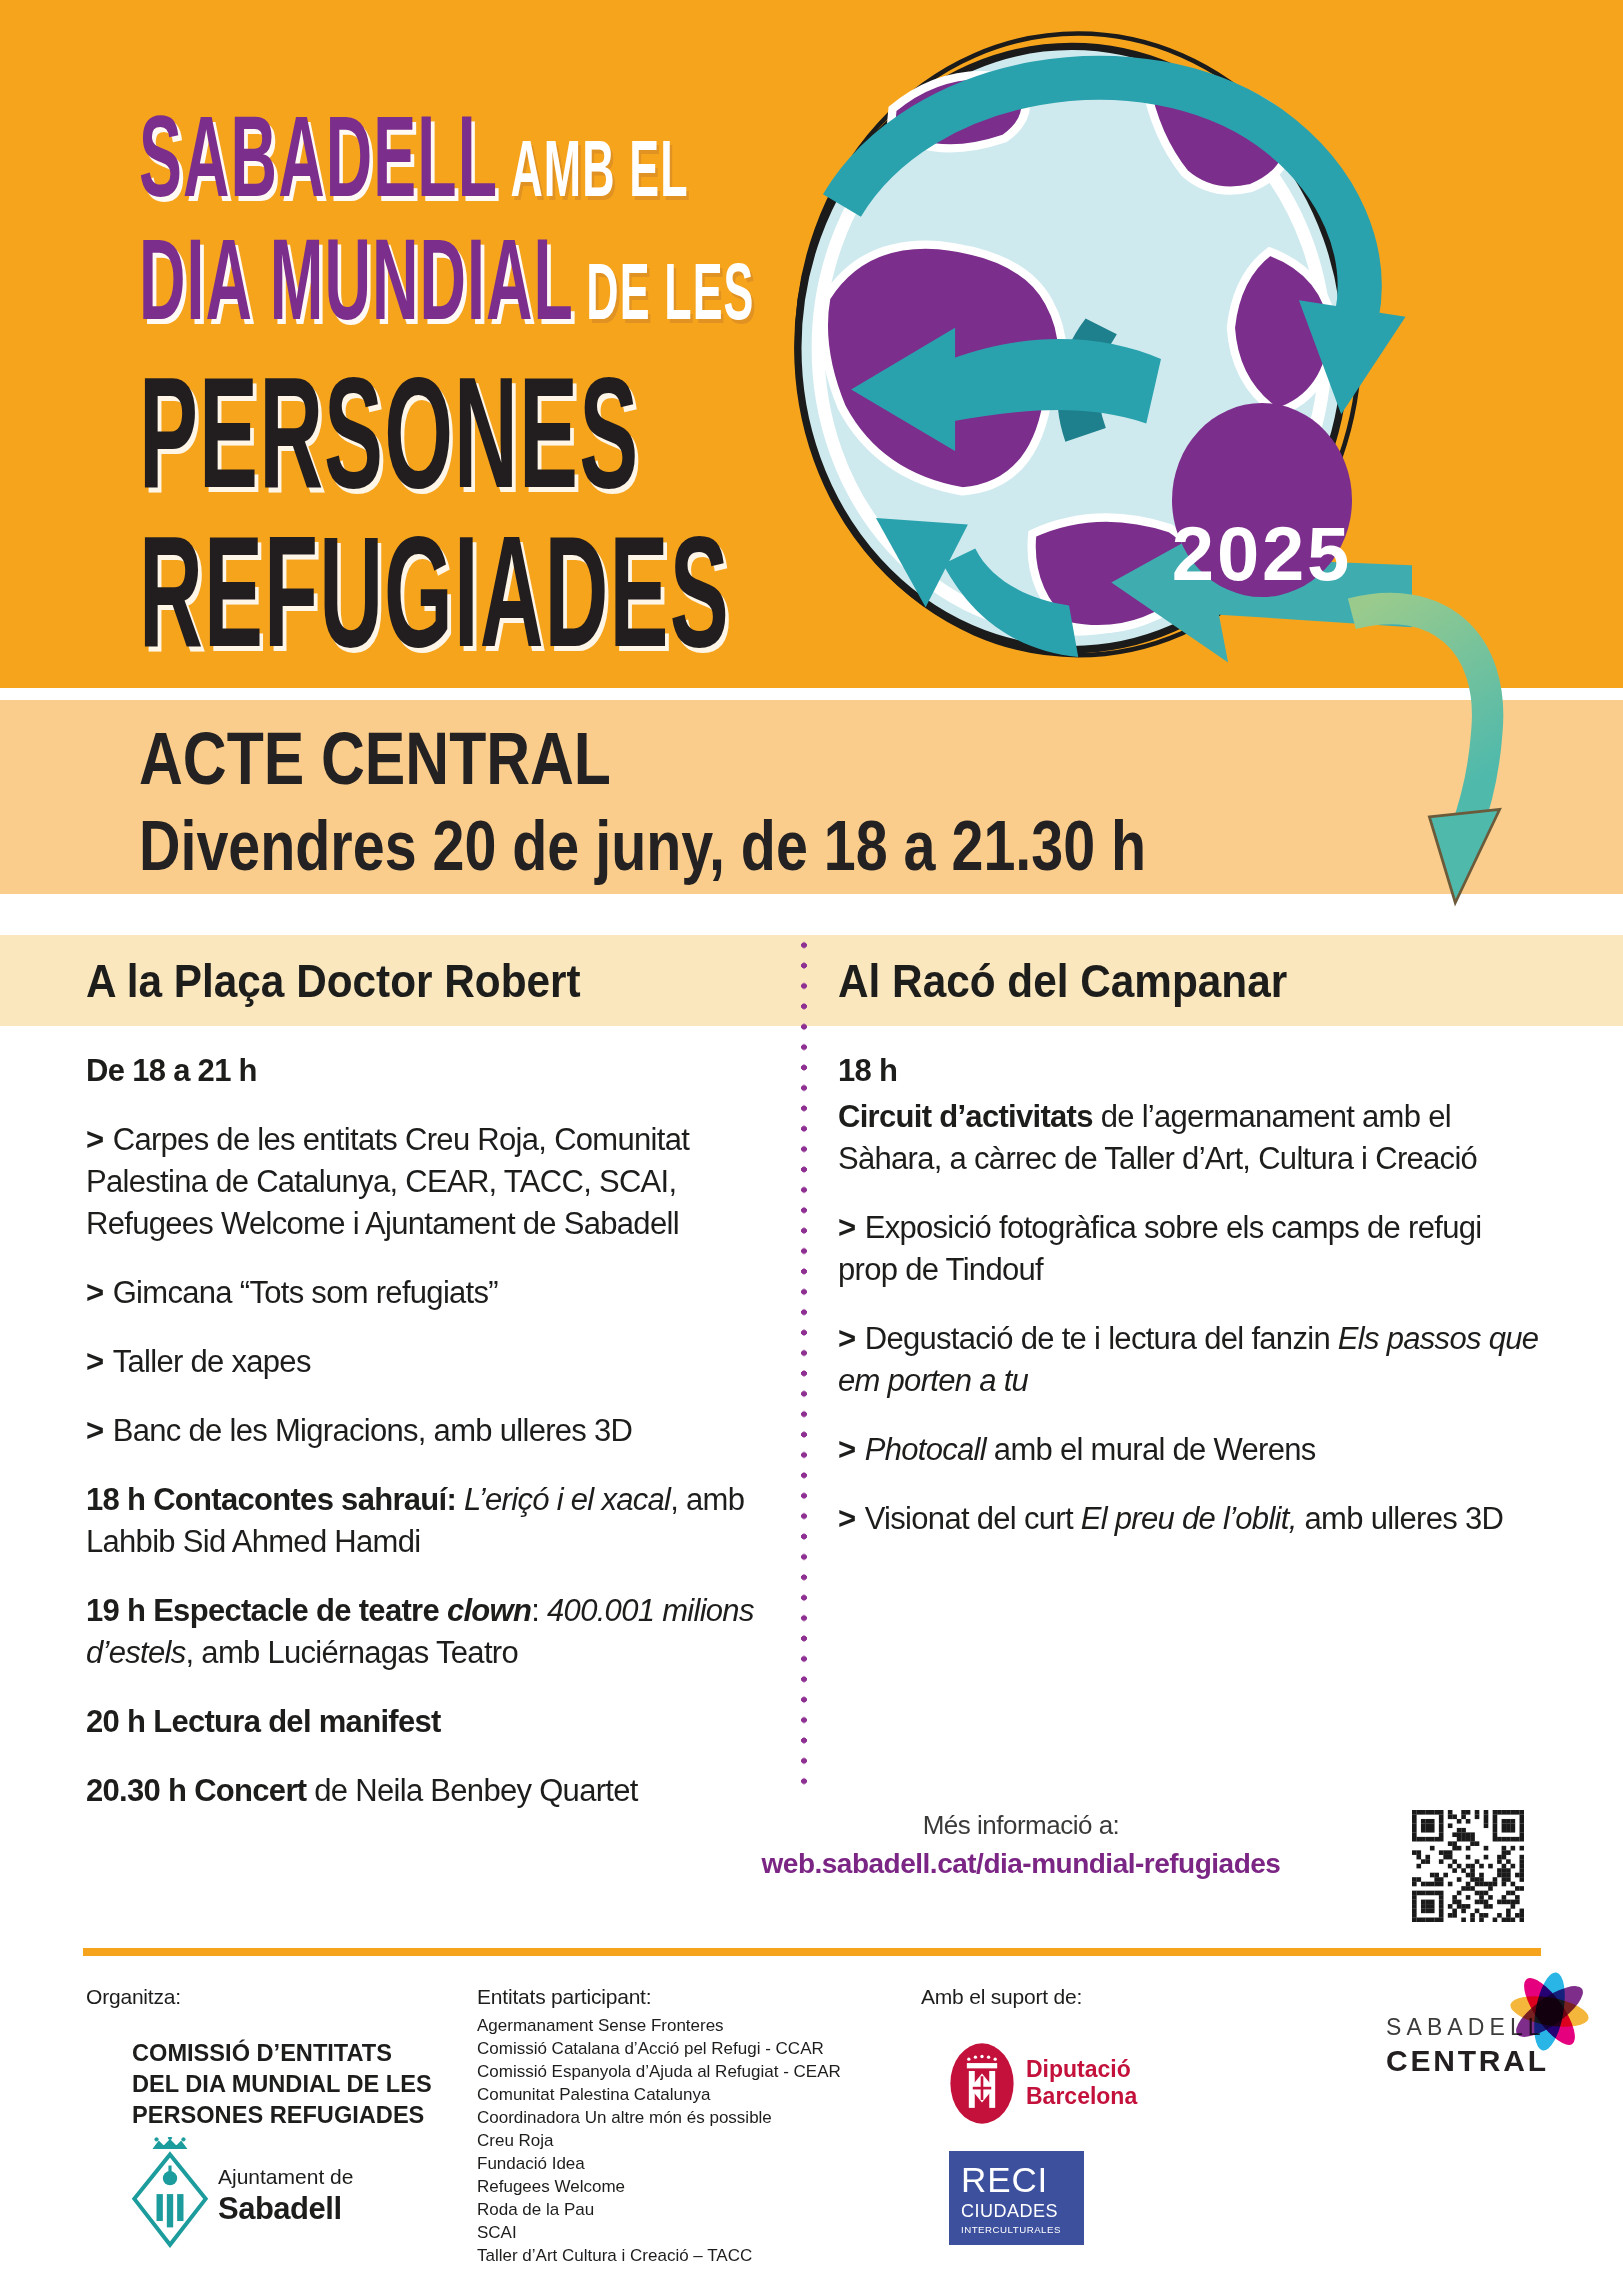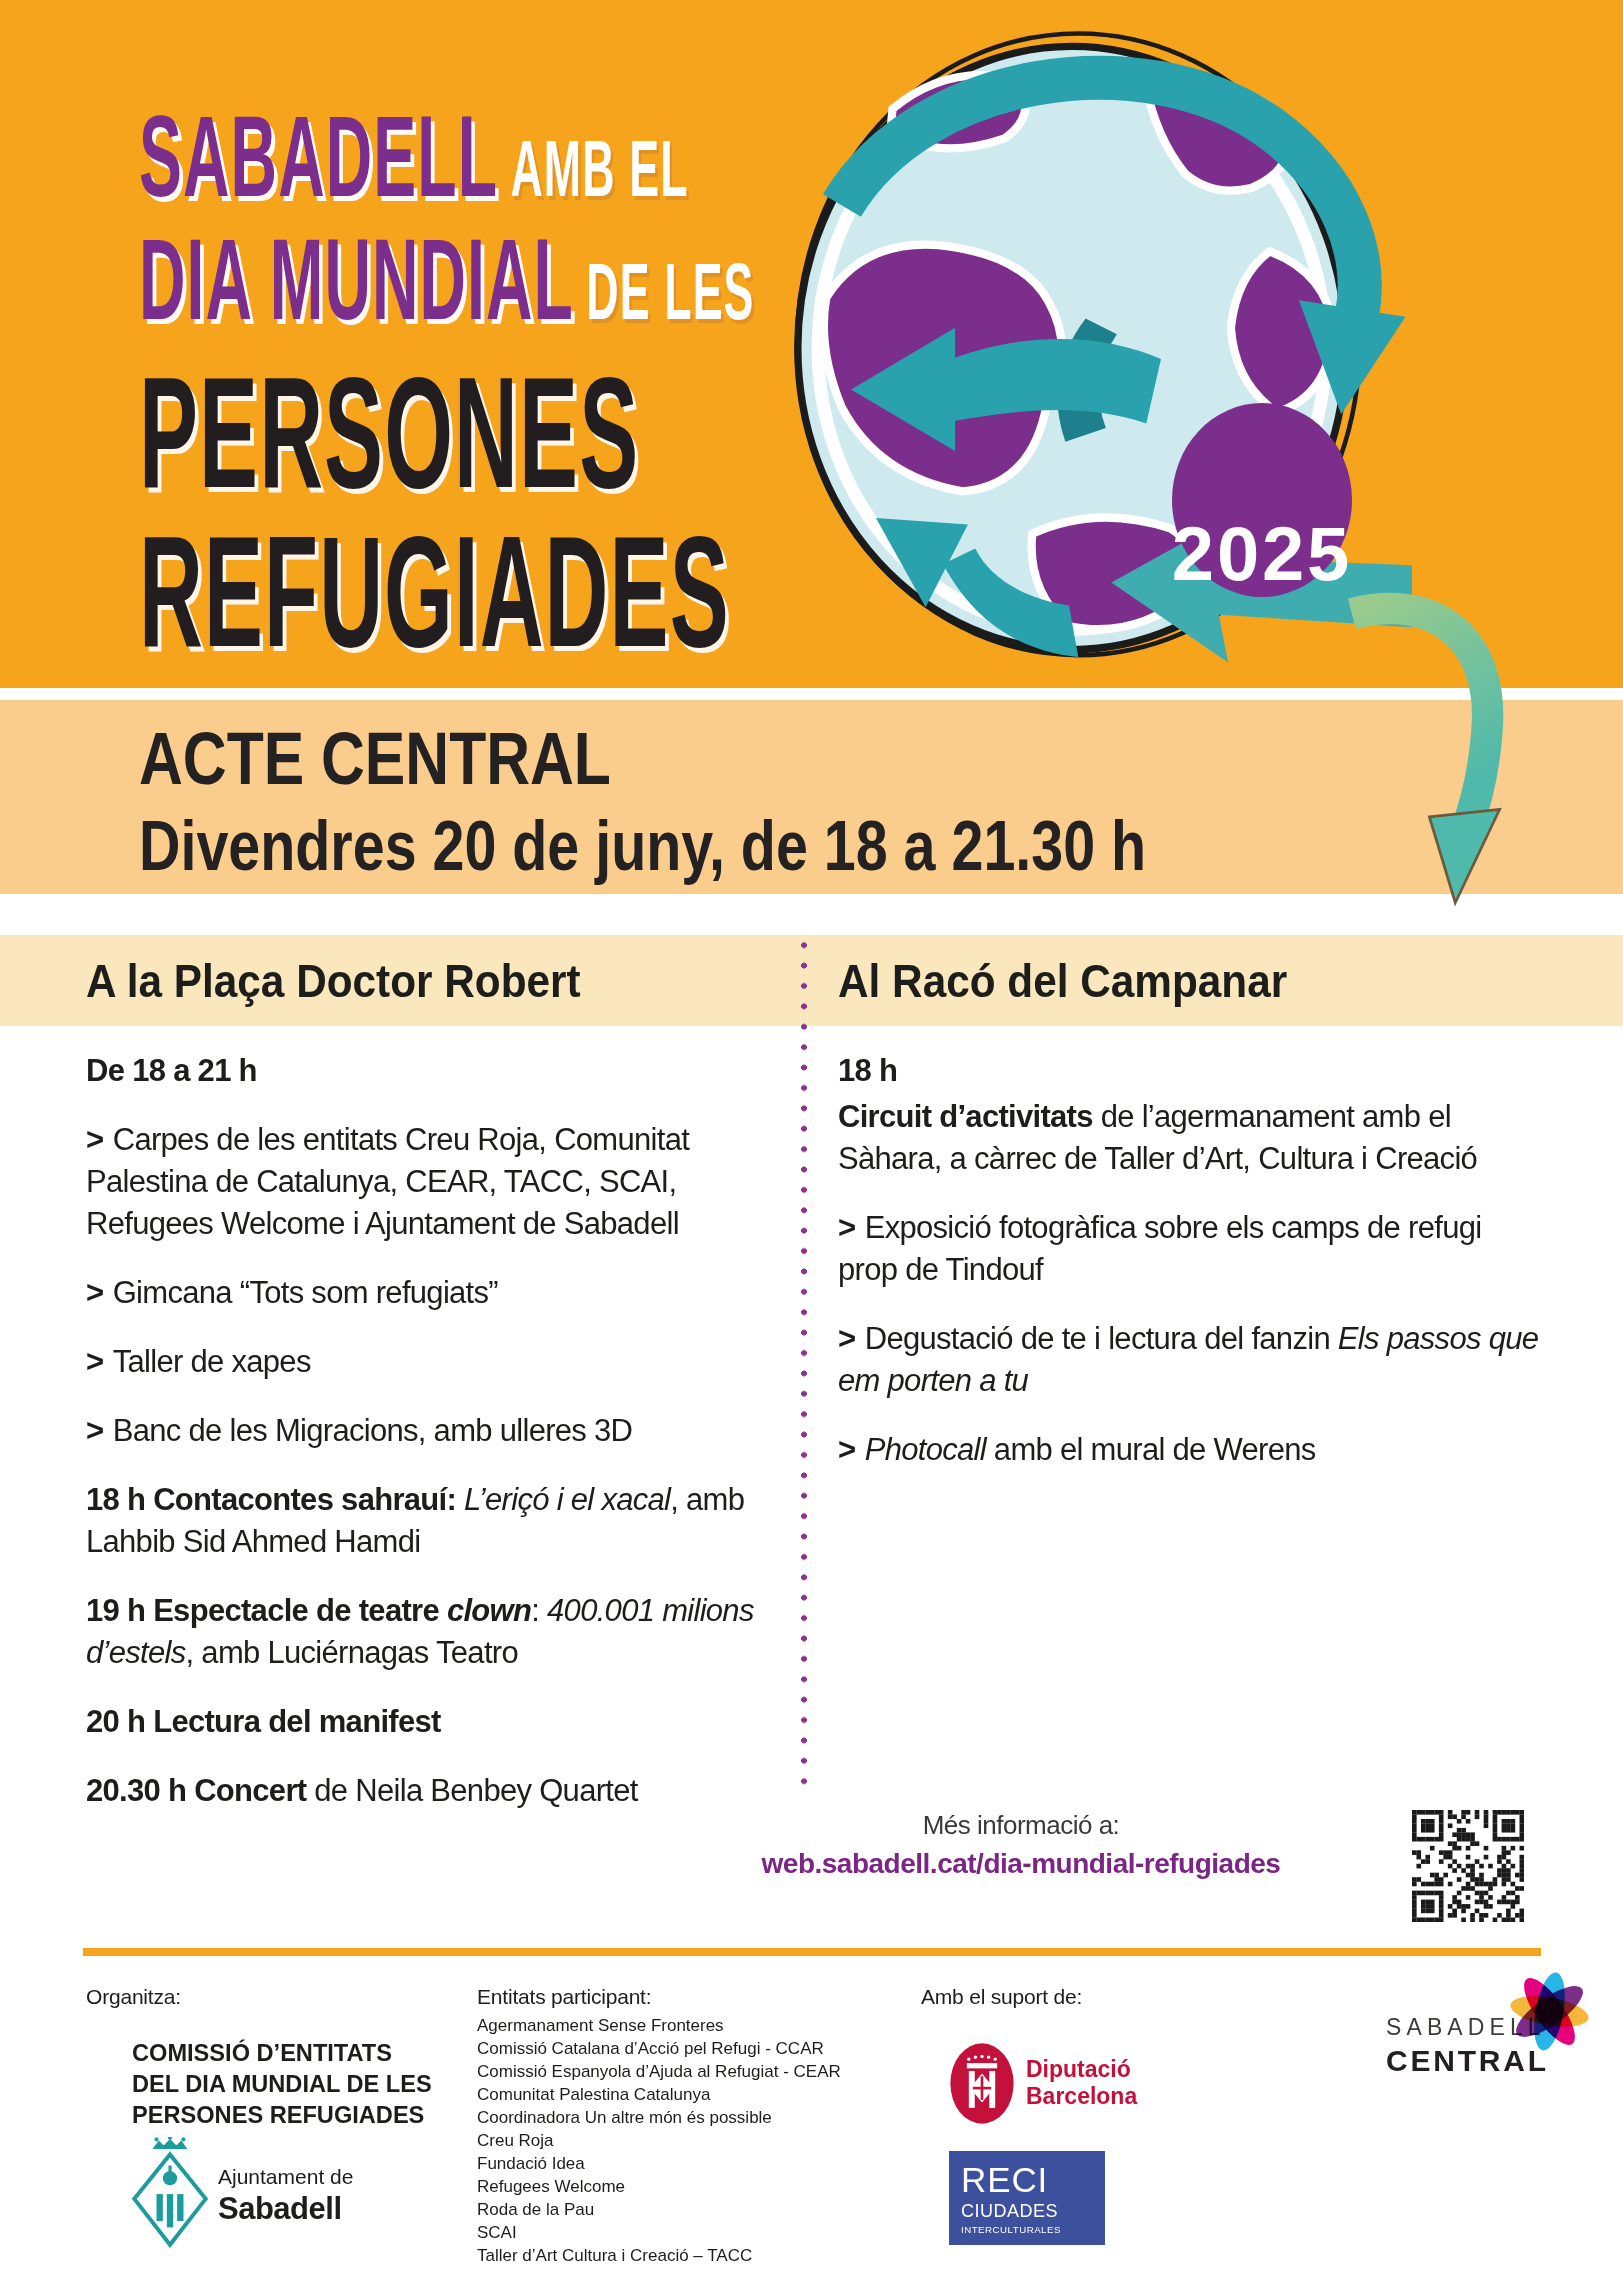--- a/index.html
+++ b/index.html
@@ -75,21 +75,21 @@
   .org-name{position:absolute;left:132px;top:2038px;font-size:23.6px;font-weight:700;line-height:31px;color:#1d1d1b;}
   .ajt-logo-svg{position:absolute;left:130px;top:2137px;width:80px;height:111px;}
   .ajt-text{position:absolute;left:218px;top:2165px;color:#1d1d1b;}
   .ajt-l1{font-size:21px;}
   .ajt-l2{font-size:31px;font-weight:700;margin-top:1.9px;letter-spacing:-0.5px;}
 
   .ent-list{position:absolute;left:477px;top:2014px;font-size:17px;line-height:23px;color:#1d1d1b;}
 
   .dip-logo-svg{position:absolute;left:949px;top:2042px;width:66px;height:83px;}
   .dip-text{position:absolute;left:1026px;top:2056px;font-size:23px;font-weight:700;line-height:27px;color:#c3113b;}
-  .reci-box{position:absolute;left:949px;top:2151px;width:156px;height:94px;background:#3d509e;color:#fff;
+  .reci-box{position:absolute;left:949px;top:2151px;width:135px;height:94px;background:#3d509e;color:#fff;
             display:flex;flex-direction:column;justify-content:center;padding-left:12px;box-sizing:border-box;}
   .reci-l1{font-size:35px;letter-spacing:0.9px;line-height:37px;}
   .reci-l2{font-size:18px;letter-spacing:0.5px;margin-top:2.8px;}
   .reci-l3{font-size:9.7px;letter-spacing:0.5px;margin-top:1.9px;}
 
   .diversa{position:absolute;left:1386px;top:2014px;}
   .dv-l1{font-size:23px;letter-spacing:5.1px;color:#3c3c3b;}
   .dv-l2{font-size:30px;font-weight:700;letter-spacing:2.8px;color:#231f20;margin-top:2.8px;}
   .flower-svg{position:absolute;left:1500px;top:1962px;width:99px;height:99px;}
 </style>
@@ -177,20 +177,21 @@
       <p class="item"><span class="b">19 h Espectacle de teatre </span><span class="b i">clown</span><span>: </span><span class="i">400.001 milions d’estels</span><span>, amb Luciérnagas Teatro</span></p>
       <p class="item"><span class="b">20 h Lectura del manifest</span></p>
       <p class="item"><span class="b">20.30 h Concert </span><span>de Neila Benbey Quartet</span></p>
     </div>
   <div class="col col-right" id="col-right">
       <p class="item"><span class="b">18 h</span></p>
       <p class="item tight"><span class="b">Circuit d’activitats </span><span>de l’agermanament amb el Sàhara, a càrrec de Taller d’Art, Cultura i Creació</span></p>
       <p class="item"><span class="bullet">&gt;</span><span>Exposició fotogràfica sobre els camps de refugi prop de Tindouf</span></p>
       <p class="item"><span class="bullet">&gt;</span><span>Degustació de te i lectura del fanzin </span><span class="i">Els passos que em porten a tu</span></p>
       <p class="item"><span class="bullet">&gt;</span><span class="i">Photocall</span><span> amb el mural de Werens</span></p>
+      <p class="item"><span class="bullet">&gt;</span><span>Visionat del curt </span><span class="i">El preu de l’oblit,</span><span> amb ulleres 3D</span></p>
     </div>
 
   <div class="moreinfo">
     <div class="mi-label">Més informació a:</div>
     <div class="mi-url">web.sabadell.cat/dia-mundial-refugiades</div>
   </div>
   <svg class="qr-svg" id="qr" viewBox="0 0 242 242">
       <g fill="#1a1a1a">
         <rect x="0" y="0" width="9.98" height="9.98"></rect>
         <rect x="9.68" y="0" width="9.98" height="9.98"></rect>

